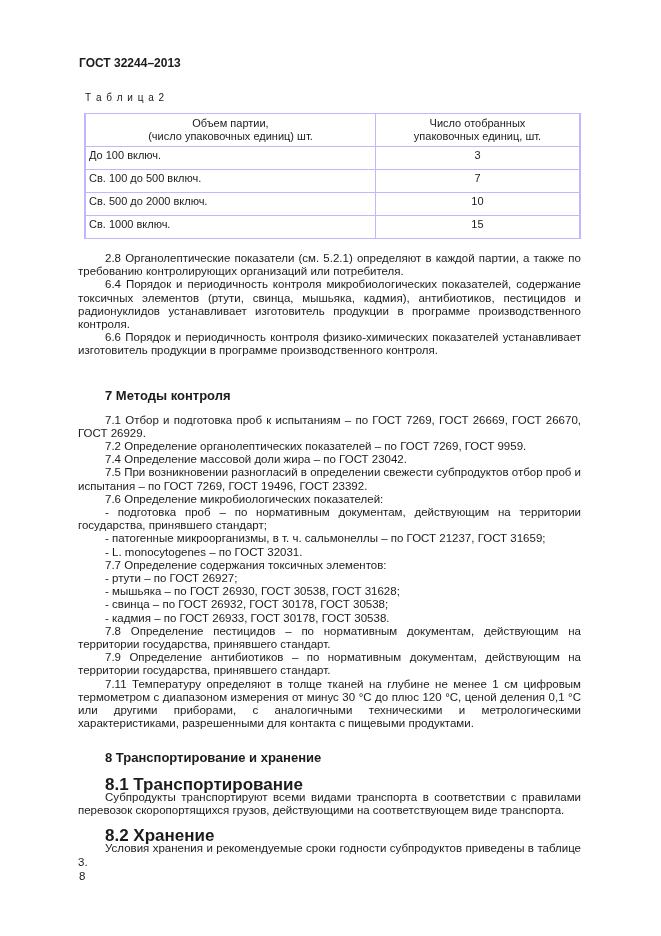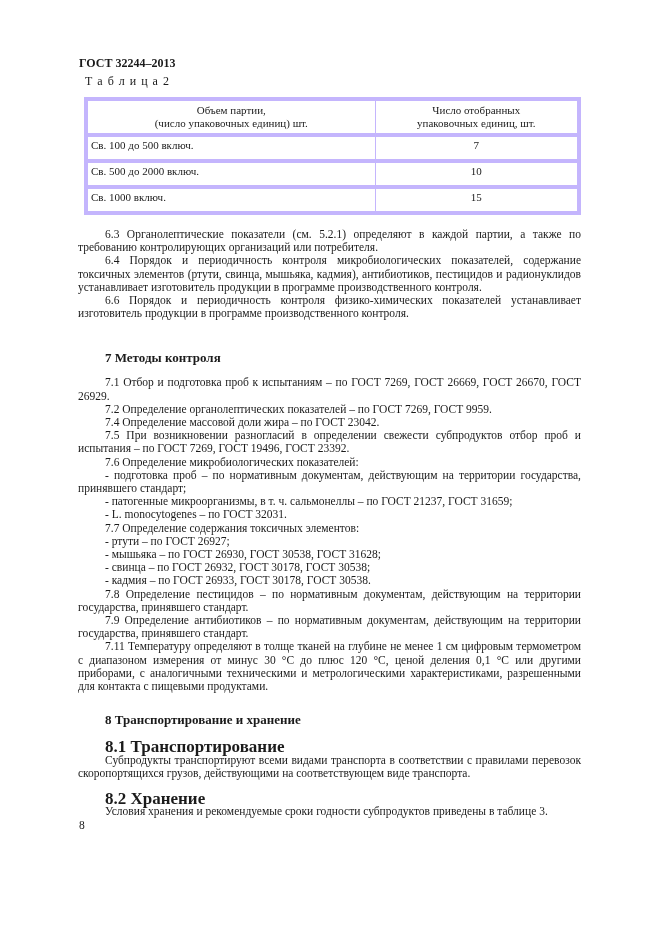--- a/index.html
+++ b/index.html
@@ -1,46 +1,46 @@
 <!DOCTYPE html>
 <html lang="ru"><head>
 <meta charset="utf-8">
 <style>
   html, body { margin: 0; padding: 0; background: #ffffff; }
   .page {
     position: relative;
     width: 661px;
     height: 936px;
     background: #ffffff;
-    font-family: Liberation Serif, serif;
+    font-family: Liberation Sans, sans-serif;
     color: #1b1b1b;
     overflow: hidden;
     box-sizing: border-box;
     padding: 56px 80px 0 78px;
   }
   .doc-ref {
     font-size: 12px;
     font-weight: bold;
     margin: 0 0 0 1px;
     line-height: 14px;
   }
   .table-caption {
-    font-size: 12px;
+    font-size: 10px;
     letter-spacing: 1px;
-    margin: 5px 0 0 7px;
+    margin: 21px 0 0 7px;
     line-height: 13px;
   }
   table.sampling {
     border-collapse: collapse;
     margin: 9px 0 0 6px;
     width: 497px;
     table-layout: fixed;
   }
   table.sampling, table.sampling td, table.sampling th {
-    border: 4px solid #c4b5fd;
+    border: 1px solid #c4b5fd;
   }
   table.sampling th, table.sampling td {
     border-left-width: 1px;
     border-right-width: 1px;
   }
   table.sampling th:first-child, table.sampling td:first-child { border-left-width: 2px; }
   table.sampling th:last-child,  table.sampling td:last-child  { border-right-width: 2px; }
   table.sampling th {
     font-weight: normal;
     font-size: 11px;
@@ -106,35 +106,39 @@
           <span>(число упаковочных единиц) шт.</span>
         </th>
         <th class="col-count">
           <span>Число отобранных</span><br>
           <span>упаковочных единиц, шт.</span>
         </th>
       </tr>
     </thead>
     <tbody>
       <tr>
+        <td class="col-volume">До 100 включ.</td>
+        <td class="col-count">3</td>
+      </tr>
+      <tr>
         <td class="col-volume">Св. 100 до 500 включ.</td>
         <td class="col-count">7</td>
       </tr>
       <tr>
         <td class="col-volume">Св. 500 до 2000 включ.</td>
         <td class="col-count">10</td>
       </tr>
       <tr>
         <td class="col-volume">Св. 1000 включ.</td>
         <td class="col-count">15</td>
       </tr>
     </tbody>
   </table>
 
-  <p class="body-par first-after-table">6.3 Органолептические показатели (см. 5.2.1) определяют в каждой партии, а также по требованию контролирующих организаций или потребителя.</p>
+  <p class="body-par first-after-table">2.8 Органолептические показатели (см. 5.2.1) определяют в каждой партии, а также по требованию контролирующих организаций или потребителя.</p>
   <p class="body-par">6.4 Порядок и периодичность контроля микробиологических показателей, содержание токсичных элементов (ртути, свинца, мышьяка, кадмия), антибиотиков, пестицидов и радионуклидов устанавливает изготовитель продукции в программе производственного контроля.</p>
   <p class="body-par">6.6 Порядок и периодичность контроля физико-химических показателей устанавливает изготовитель продукции в программе производственного контроля.</p>
 
   <h2 class="sec-heading sec7">7 Методы контроля</h2>
 
   <p class="body-par">7.1 Отбор и подготовка проб к испытаниям – по ГОСТ 7269, ГОСТ 26669, ГОСТ 26670, ГОСТ 26929.</p>
   <p class="body-par">7.2 Определение органолептических показателей – по ГОСТ 7269, ГОСТ 9959.</p>
   <p class="body-par">7.4 Определение массовой доли жира – по ГОСТ 23042.</p>
   <p class="body-par">7.5 При возникновении разногласий в определении свежести субпродуктов отбор проб и испытания – по ГОСТ 7269, ГОСТ 19496, ГОСТ 23392.</p>
   <p class="body-par">7.6 Определение микробиологических показателей:</p>

